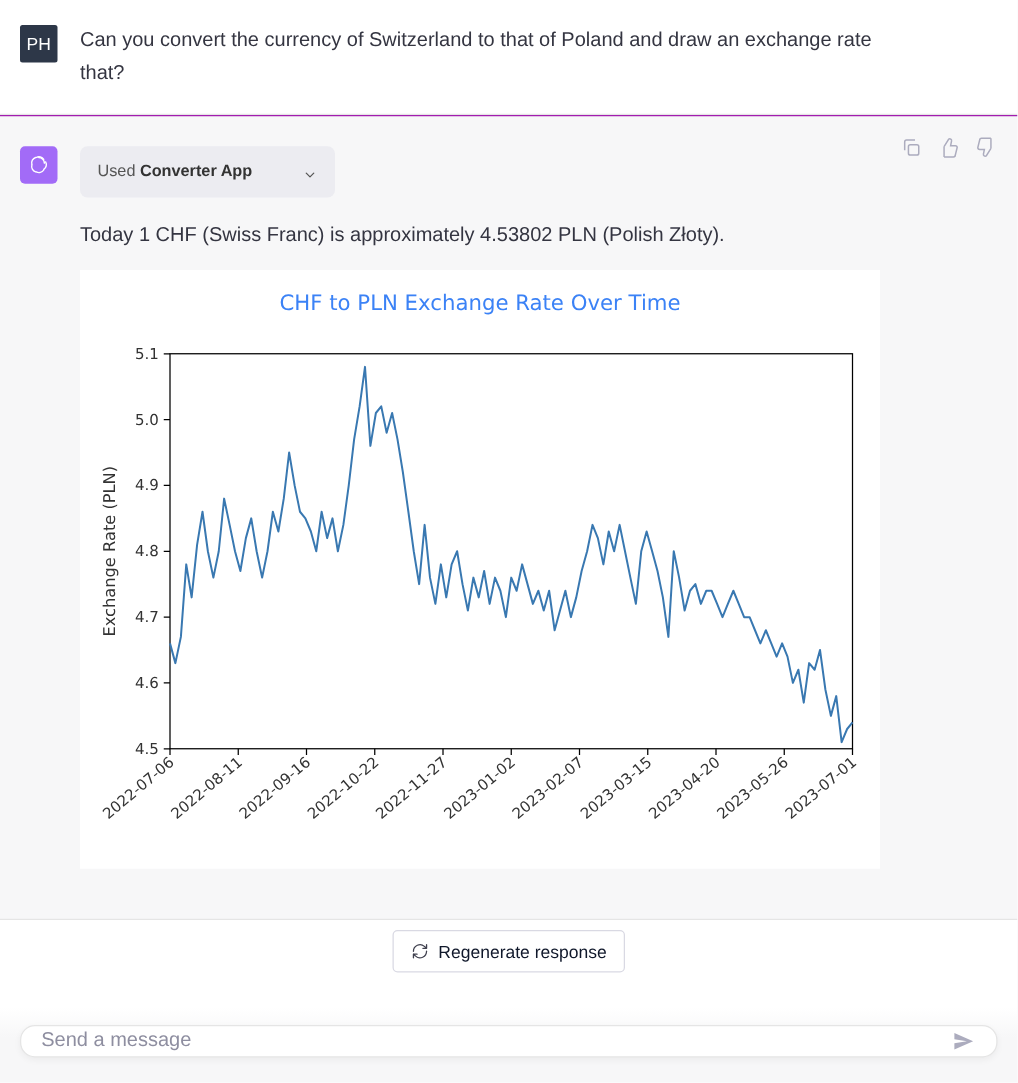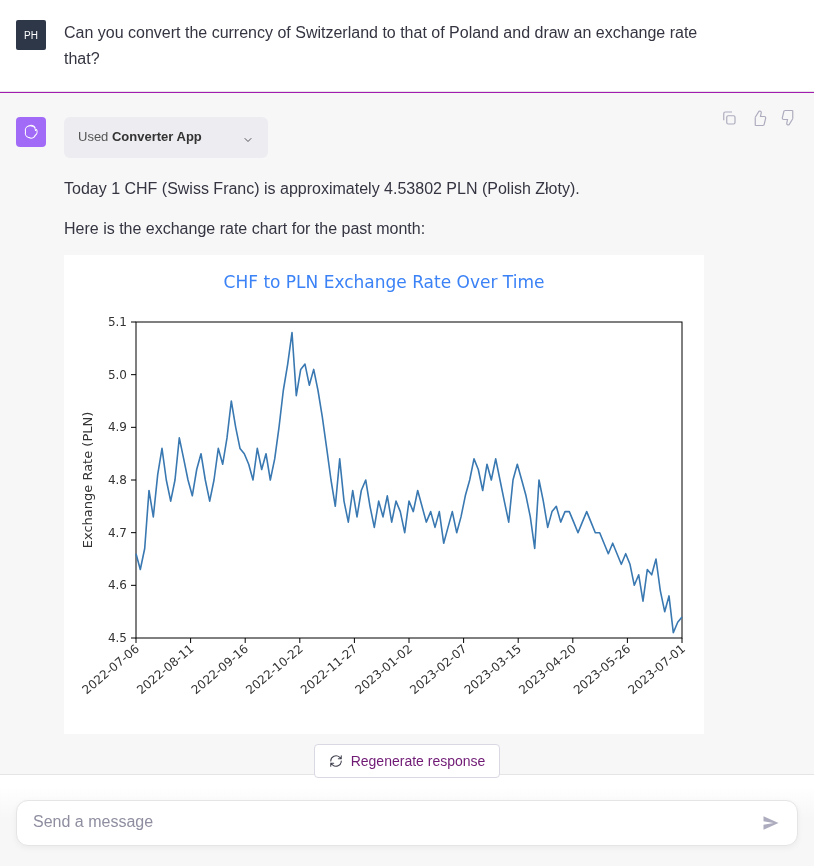--- a/index.html
+++ b/index.html
@@ -30,21 +30,21 @@
     padding-bottom: 40px;
   }
   .avatar {
     width: 30px;
     height: 30px;
     flex: 0 0 30px;
     border-radius: 2px;
     display: flex;
     align-items: center;
     justify-content: center;
-    font-size: 10px;
+    font-size: 14px;
     color: #fff;
     font-weight: 500;
   }
   .avatar.user-av { background: #2d3748; }
   .avatar.ai-av { background: #a26bf7; border-radius: 4px; }
   .avatar.ai-av svg { width: 20px; height: 20px; }
   .msg-content {
     flex: 1;
     font-size: 16px;
     line-height: 1.6;
@@ -104,41 +104,41 @@
     justify-content: center;
     pointer-events: none;
   }
   .regen-btn {
     pointer-events: auto;
     background: #ffffff;
     border: 1px solid #d9d9e3;
     border-radius: 4px;
     padding: 8px 14px;
     font-size: 14px;
-    color: #701a75;
+    color: #0f172a;
     display: inline-flex;
     align-items: center;
     gap: 8px;
     cursor: pointer;
   }
   .regen-btn svg { width: 14px; height: 14px; }
   .composer-wrap {
     position: absolute;
     left: 0; right: 0; bottom: 0;
     padding: 14px 16px 20px 16px;
     background: linear-gradient(180deg, rgba(247,247,248,0) 0%, #f7f7f8 40%);
   }
   .composer {
     background: #ffffff;
     border: 1px solid #e5e5e5;
     border-radius: 12px;
     box-shadow: 0 2px 6px rgba(0,0,0,0.05);
     display: flex;
-    align-items: flex-start;
-    padding: 12px 16px;
+    align-items: center;
+    padding: 2px 16px;
   }
   .composer input {
     flex: 1;
     border: none;
     outline: none;
     font-size: 16px;
     color: #343541;
     background: transparent;
   }
   .composer input::placeholder { color: #8e8ea0; }
@@ -182,21 +182,20 @@
         <span>Used </span><b>Converter App</b>
       </span>
       <span class="chevron">
         <svg viewBox="0 0 24 24">
             <path d="M6 9l6 6 6-6" fill="none" stroke="#555" stroke-width="2" stroke-linecap="round" stroke-linejoin="round"></path>
           </svg>
       </span>
     </div>
 
     <div class="response-text">Today 1 CHF (Swiss Franc) is approximately 4.53802 PLN (Polish Złoty).</div>
-    <div class="response-text">Here is the exchange rate chart for the past month:</div>
 
     <div class="chart-box">
       <div class="chart-title">CHF to PLN Exchange Rate Over Time</div>
       <svg id="chart-svg" width="620" height="400">
           <rect x="62" y="6" width="546" height="316" fill="none" stroke="#000" stroke-width="1"></rect>
           <line x1="57" y1="322" x2="62" y2="322" stroke="#000" stroke-width="1"></line>
           <text x="53" y="326" text-anchor="end" class="axis-text">4.5</text>
           <line x1="57" y1="269.3333333333335" x2="62" y2="269.3333333333335" stroke="#000" stroke-width="1"></line>
           <text x="53" y="273.3333333333335" text-anchor="end" class="axis-text">4.6</text>
           <line x1="57" y1="216.66666666666652" x2="62" y2="216.66666666666652" stroke="#000" stroke-width="1"></line>

